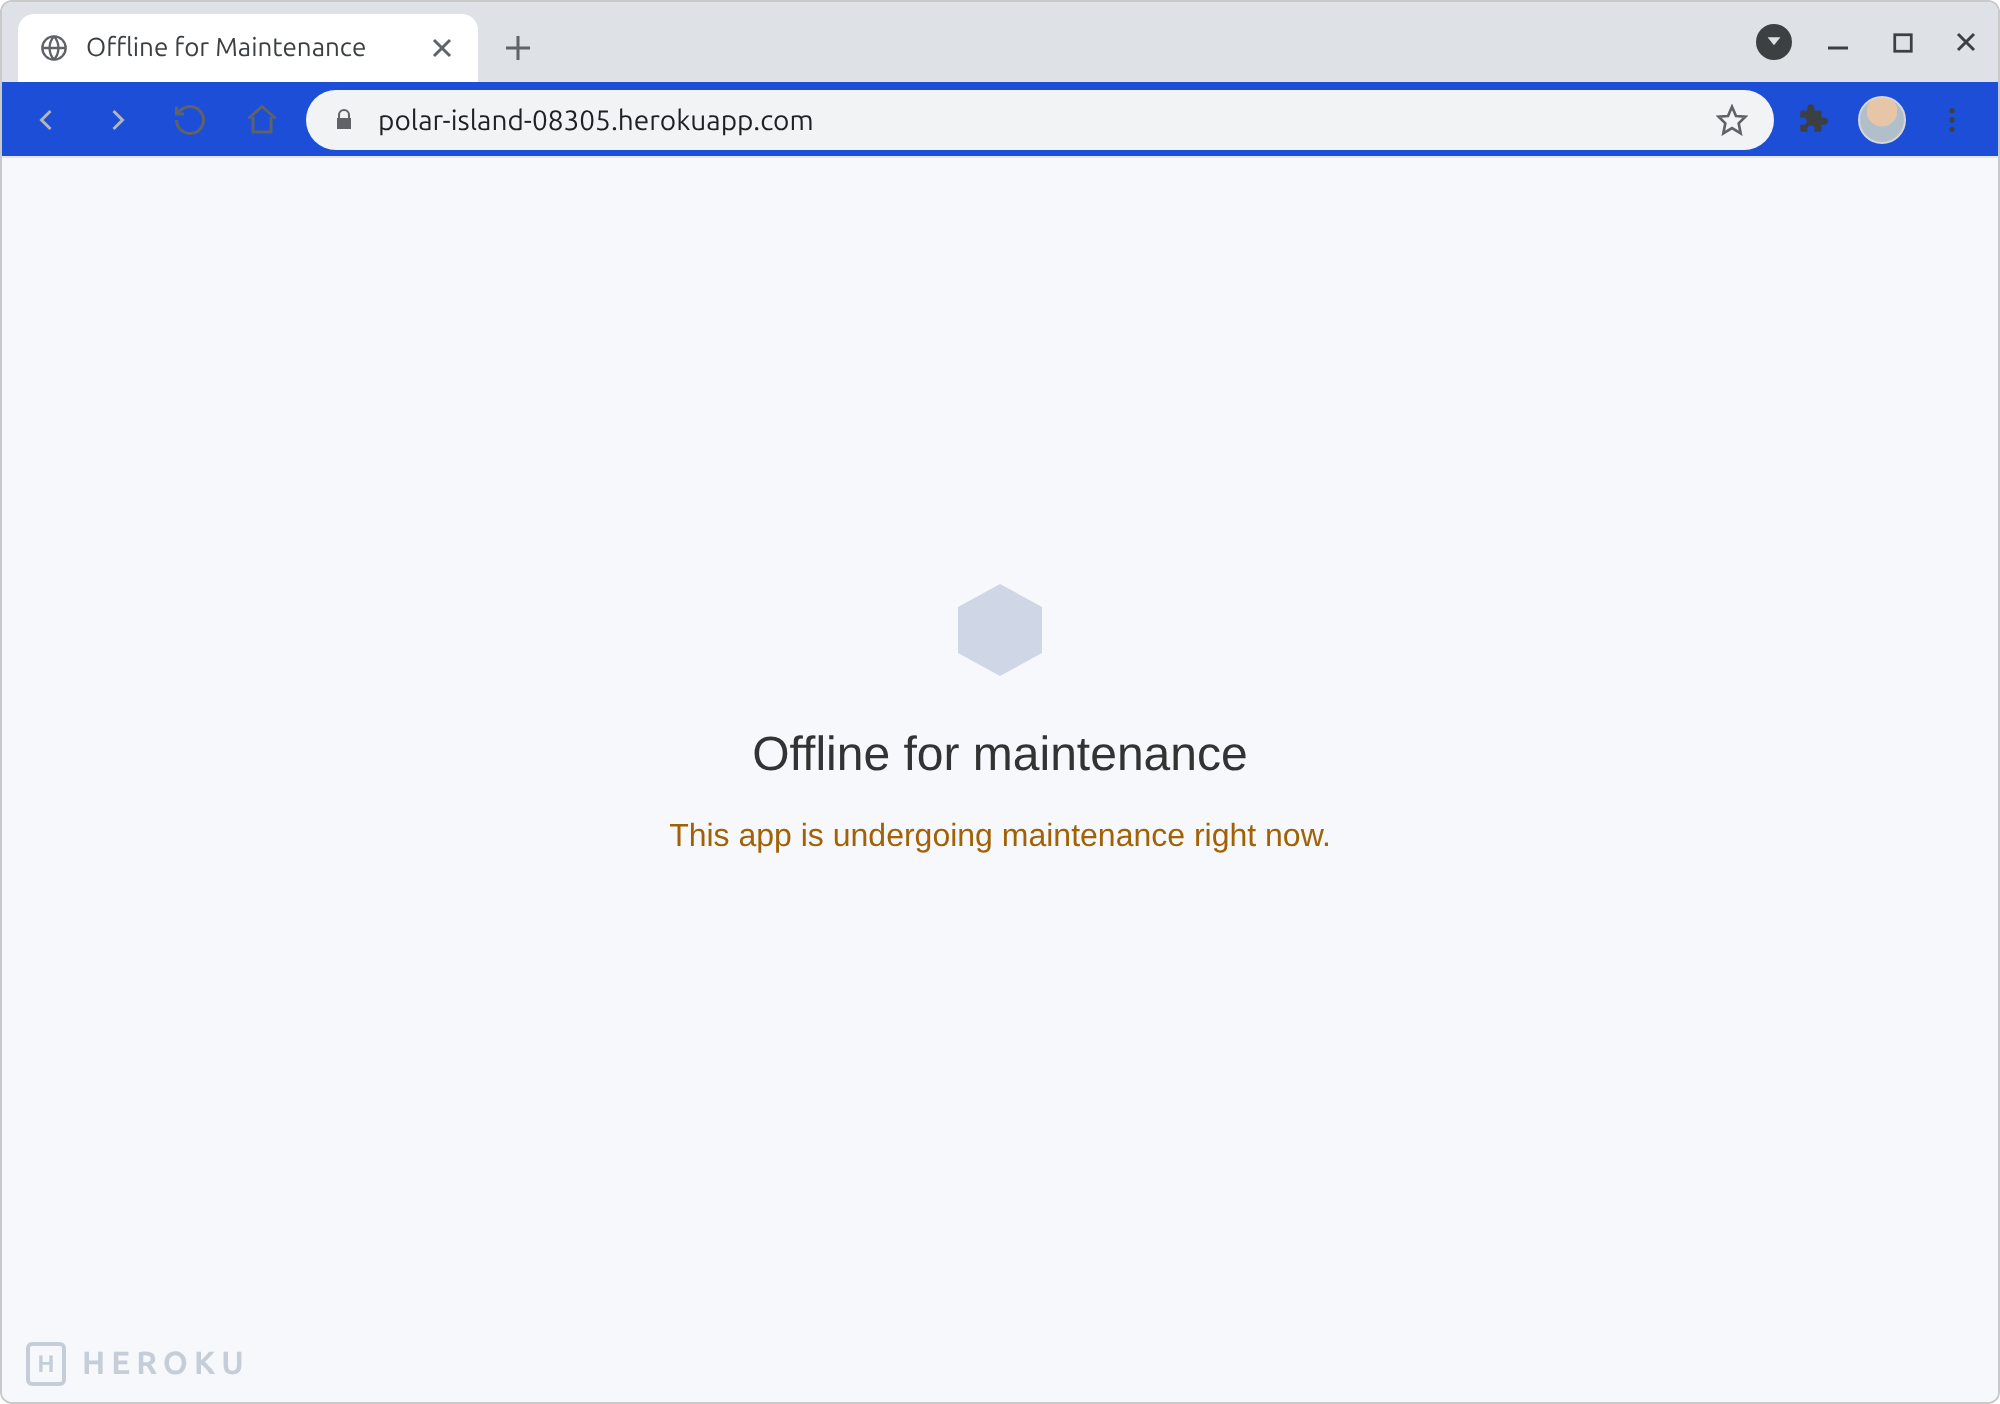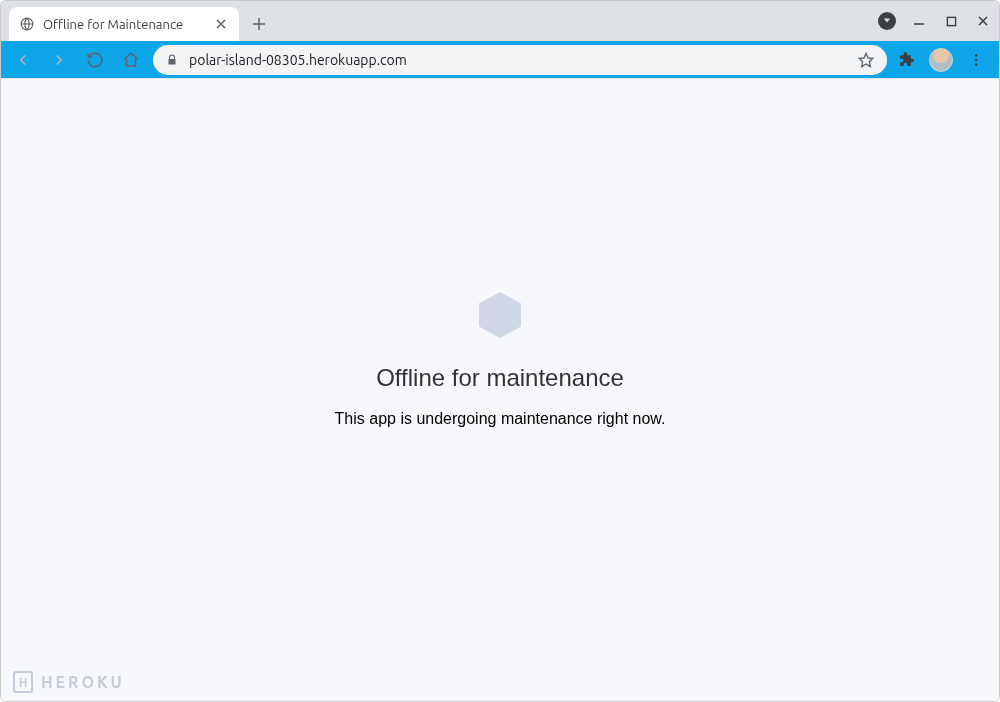--- a/index.html
+++ b/index.html
@@ -81,21 +81,21 @@
     width: 18px; height: 18px;
     border-radius: 50%;
     background: #3c4043;
     display: flex; align-items: center; justify-content: center;
   }
   .wc-circle svg { fill: #dee1e6; }
 
   
   .toolbar {
     height: 38px;
-    background: #0ea5e9;
+    background: #1d4ed8;
     display: flex;
     align-items: center;
     padding: 0 8px;
     gap: 8px;
     border-bottom: 1px solid #e6e6e6;
   }
   .nav-btn {
     width: 28px; height: 28px;
     display: flex; align-items: center; justify-content: center;
     color: #5f6368;
@@ -162,21 +162,21 @@
 
   .maint-title {
     font-size: 24px;
     color: #333333;
     font-weight: 400;
     margin-bottom: 14px;
     font-family: -apple-system, BlinkMacSystemFont, "Segoe UI", Arial, sans-serif;
   }
   .maint-line {
     font-size: 16px;
-    color: #000000;
+    color: #a16207;
     line-height: 1.6;
     font-family: -apple-system, BlinkMacSystemFont, "Segoe UI", Arial, sans-serif;
   }
 
   .heroku-footer {
     position: absolute;
     left: 12px;
     bottom: 10px;
     display: flex;
     align-items: center;

